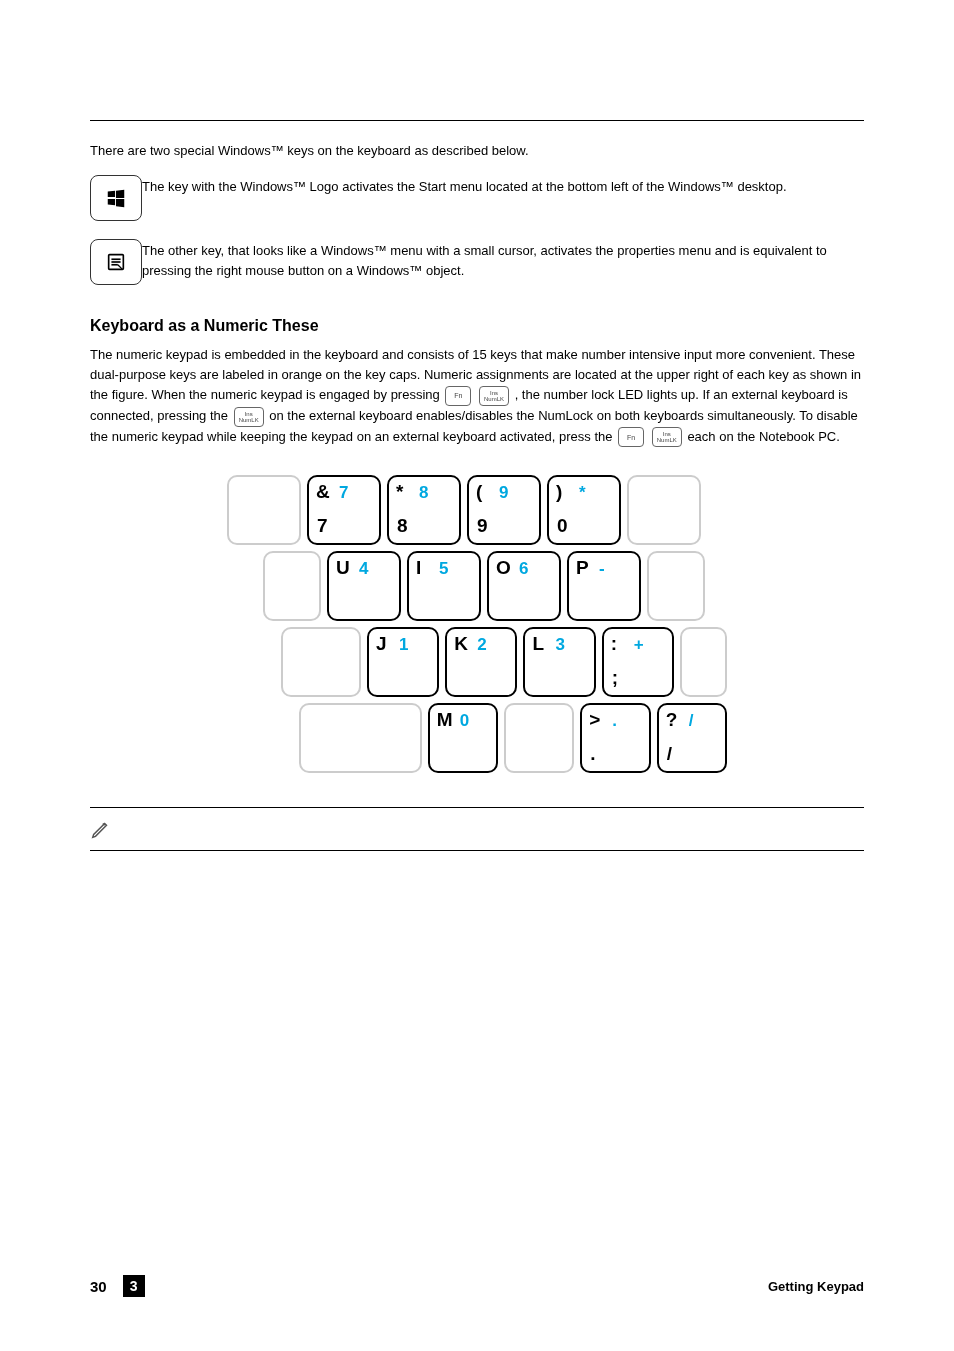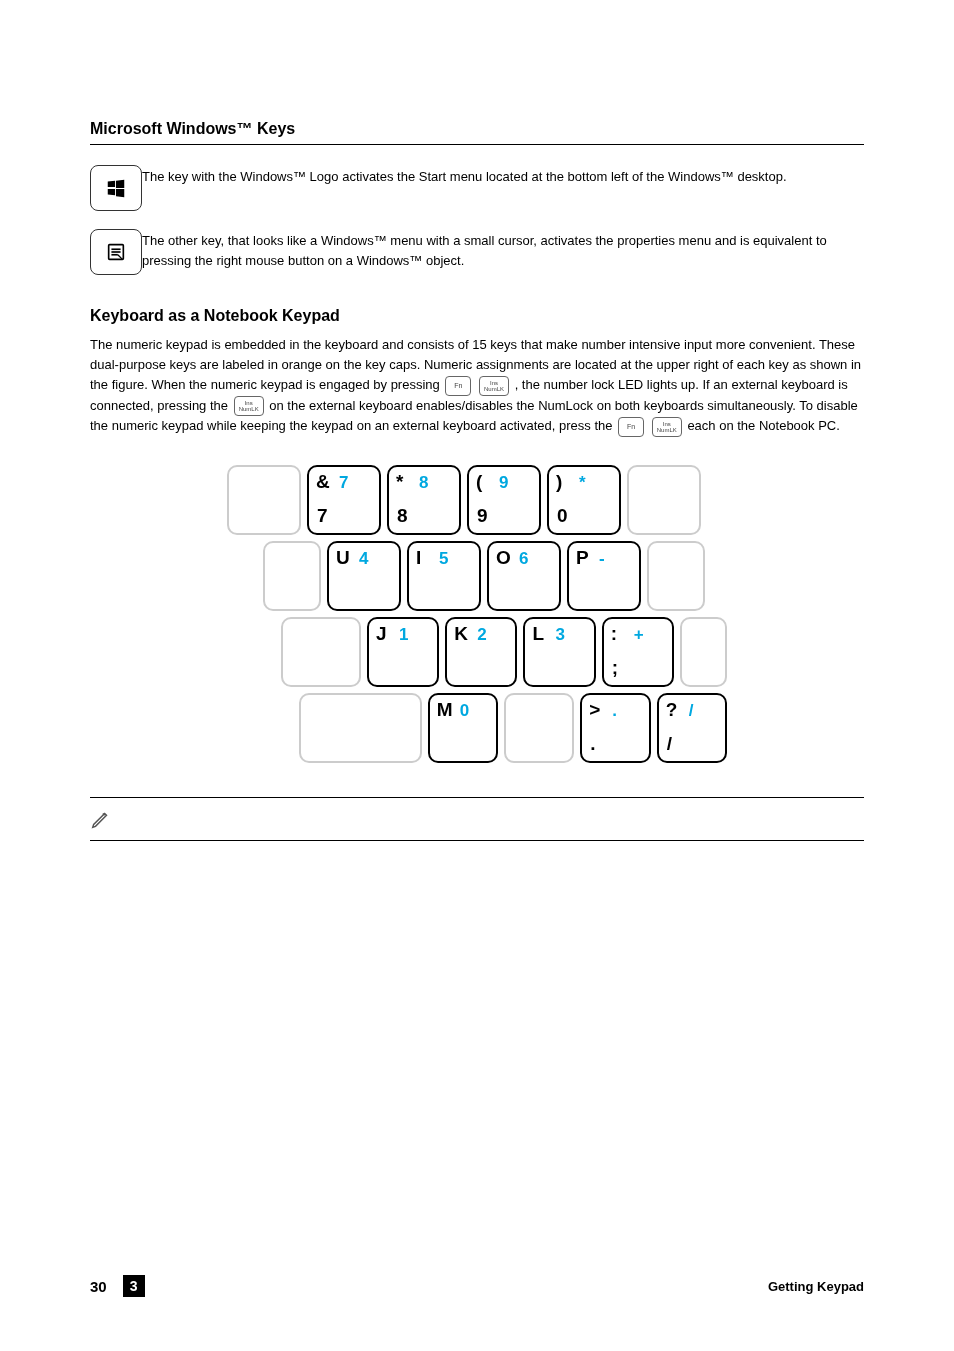--- a/index.html
+++ b/index.html
@@ -181,23 +181,23 @@
   .footer-right {
     font-size: 13px;
     font-weight: bold;
   }
 </style>
 </head>
 <body>
 
 <div class="page">
 
-  <div class="section-sub">Microsoft Windows™ Keys</div>
   <hr class="hr">
 
+  <p class="para">There are two special Windows™ keys on the keyboard as described below.</p>
 
   <div class="desc-row">
     <div class="icon-key">
       <svg viewBox="0 0 24 24" fill="#000">
           <path d="M3 5l8-1v7H3V5zm0 8h8v7l-8-1v-6zm9-9l9-1v9h-9V4zm0 9h9v9l-9-1v-8z"></path>
         </svg>
     </div>
     <div class="desc-text">The key with the Windows™ Logo activates the Start menu located at the bottom left of the Windows™ desktop.</div>
   </div>
 
@@ -208,21 +208,21 @@
           <line x1="7" y1="9" x2="17" y2="9"></line>
           <line x1="7" y1="12" x2="17" y2="12"></line>
           <line x1="7" y1="15" x2="14" y2="15"></line>
           <path d="M14 15 l5 5" stroke-width="1.4"></path>
         </svg>
     </div>
     <div class="desc-text">The other key, that looks like a Windows™ menu with a small cursor, activates the properties menu and is equivalent to pressing the right mouse button on a Windows™ object.</div>
   </div>
 
   <div class="subsection">
-    <div class="sub-title">Keyboard as a Notebook Keypad</div>
+    <div class="sub-title">Keyboard as a Numeric These</div>
 
     <p class="para">
       <span>The numeric keypad is embedded in the keyboard and consists of 15 keys that make number intensive input more convenient. These dual-purpose keys are labeled in orange on the key caps. Numeric assignments are located at the upper right of each key as shown in the figure. When the numeric keypad is engaged by pressing </span>
       <span class="inline-key">Fn</span>
       <span class="inline-key stack">
           <span>Ins</span>
           <span>NumLK</span>
         </span>
       <span>, the number lock LED lights up. If an external keyboard is connected, pressing the </span>
       <span class="inline-key stack">

